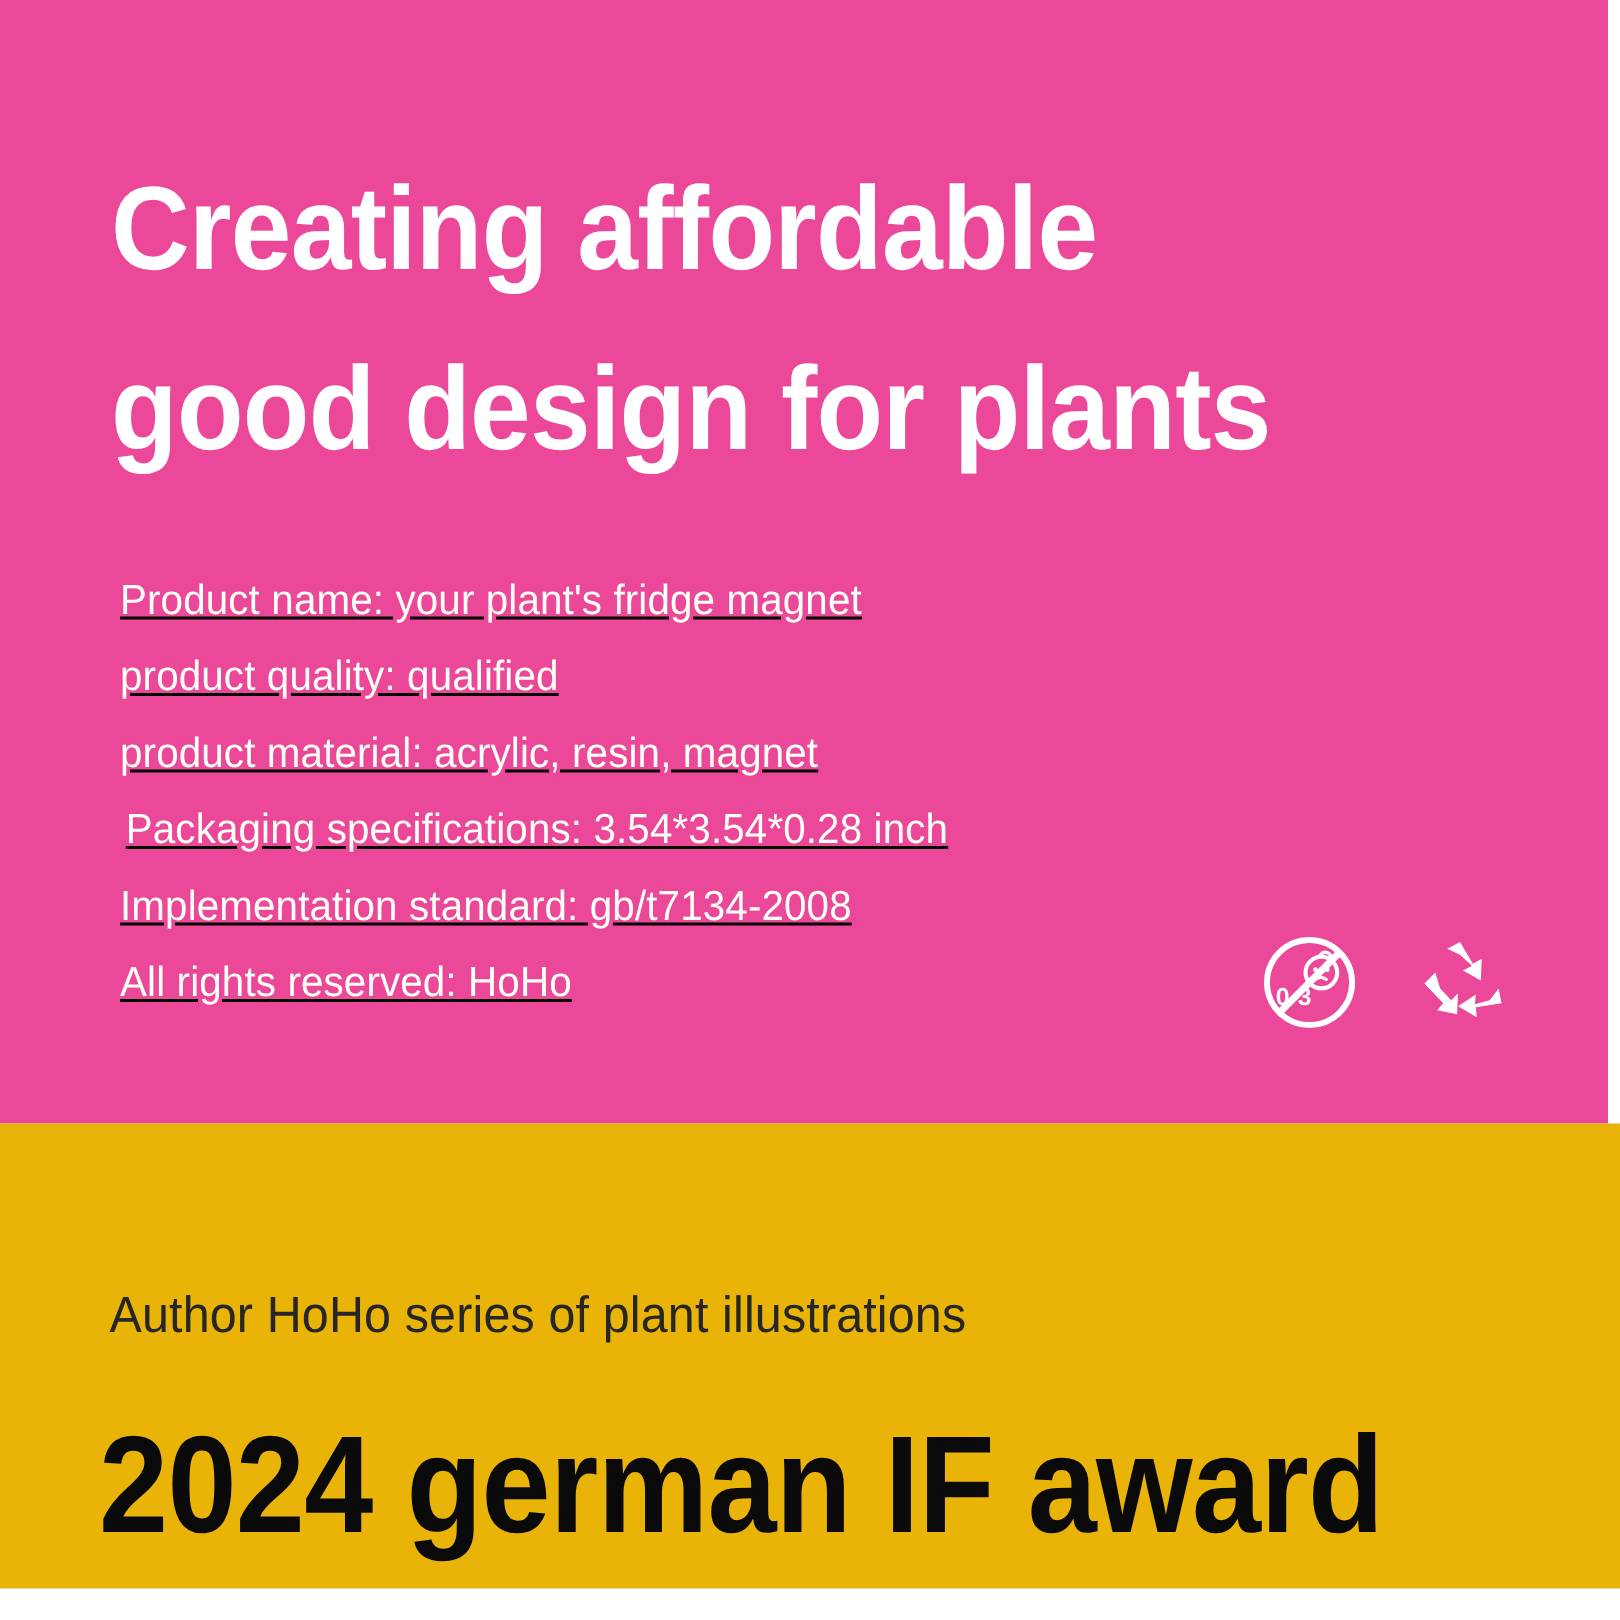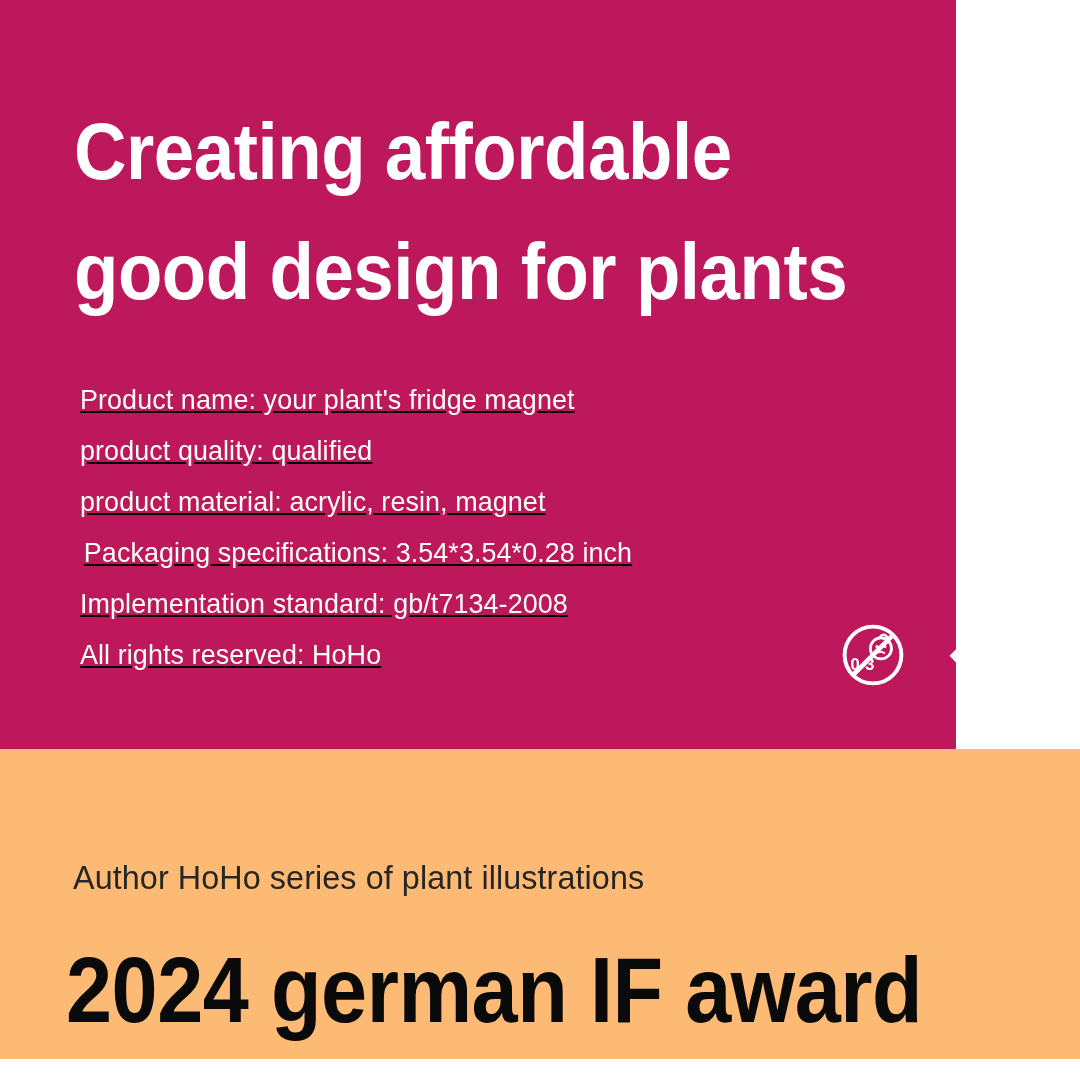--- a/index.html
+++ b/index.html
@@ -18,23 +18,23 @@
     height: 1080px;
     overflow: hidden;
     background: #ffffff;
   }
 
   
   .green-panel {
     position: absolute;
     left: 0;
     top: 0;
-    width: 956px;
+    width: 1072px;
     height: 749px;
-    background: #be185d;
+    background: #ec4899;
     overflow: hidden;
   }
 
   .headline {
     position: absolute;
     left: 74px;
     top: 92px;
     width: 960px;
     color: #ffffff;
     font-family: "Liberation Sans Narrow", "Liberation Sans", sans-serif;
@@ -89,21 +89,21 @@
     height: 100%;
   }
 
   
   .white-panel {
     position: absolute;
     left: 0;
     top: 749px;
     width: 1080px;
     height: 310px;
-    background: #fdba74;
+    background: #eab308;
   }
 
   .subtitle {
     position: absolute;
     left: 73px;
     top: 107px;
     color: #262626;
     font-family: "Liberation Sans Narrow", "Liberation Sans", sans-serif;
     font-size: 34px;
     line-height: 42px;

